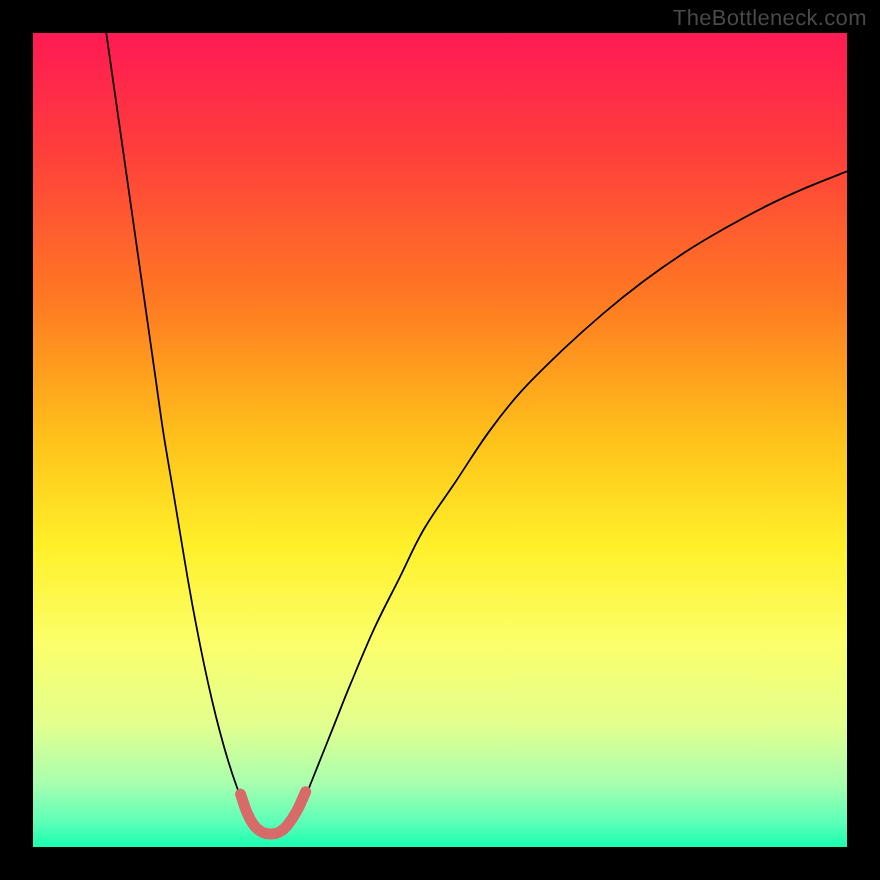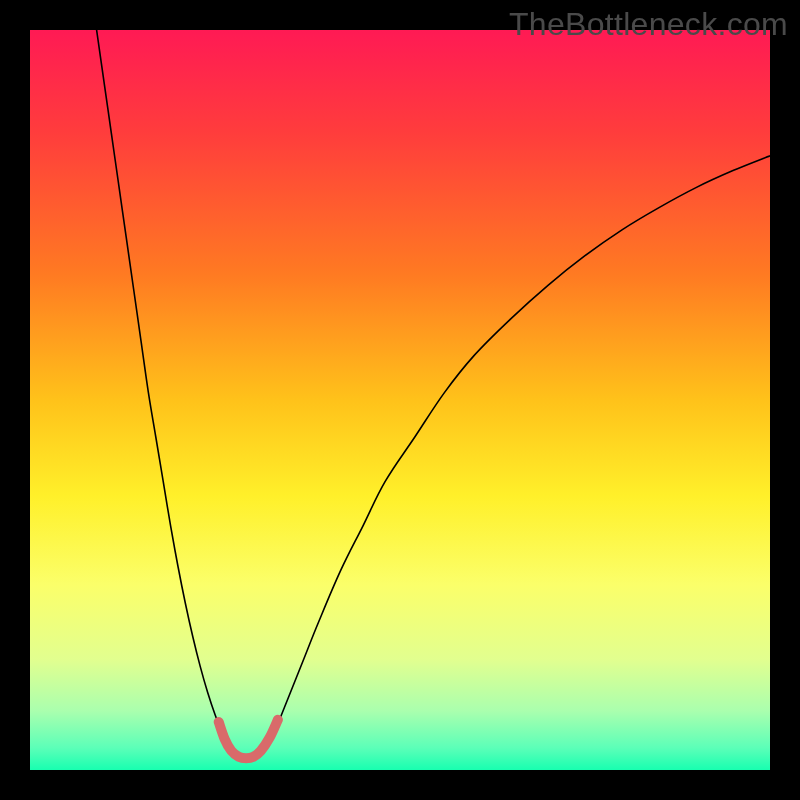--- a/index.html
+++ b/index.html
@@ -16,21 +16,21 @@
     top: 30px;
     width: 740px;
     height: 740px;
     overflow: hidden;
   }
   .watermark {
     position: absolute;
     top: 6px;
     right: 12px;
     font-family: Arial, Helvetica, sans-serif;
-    font-size: 32px;
+    font-size: 20px;
     font-weight: 500;
     color: #4a4a4a;
     letter-spacing: 0.3px;
   }
 </style>
 </head>
 <body>
 
 <div class="frame">
   <div class="plot-area">

